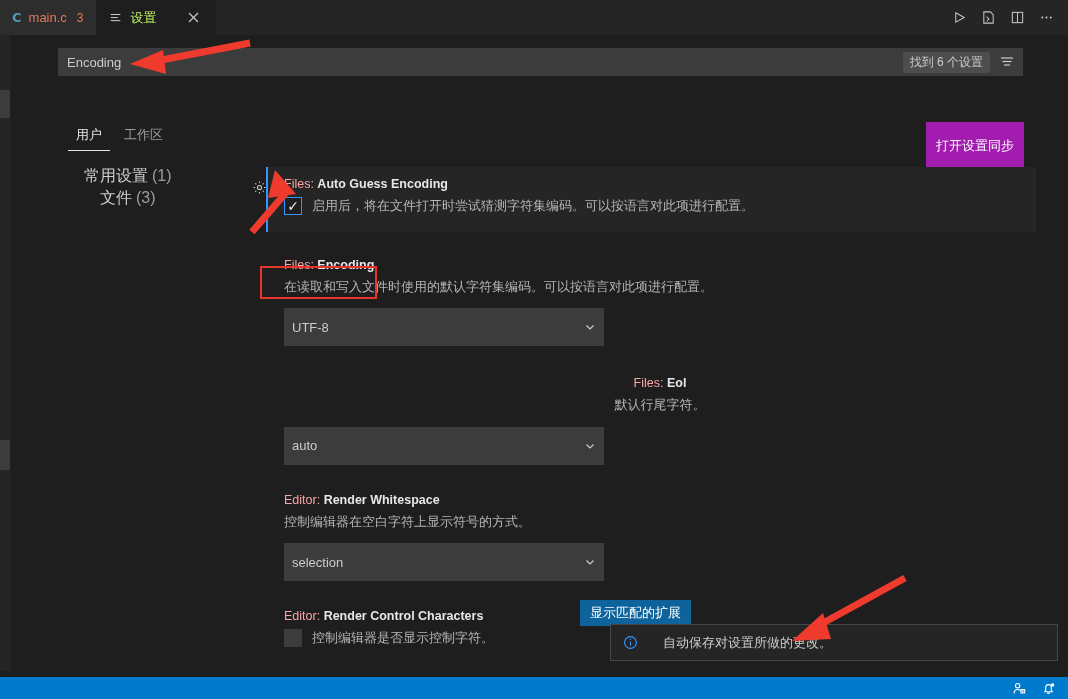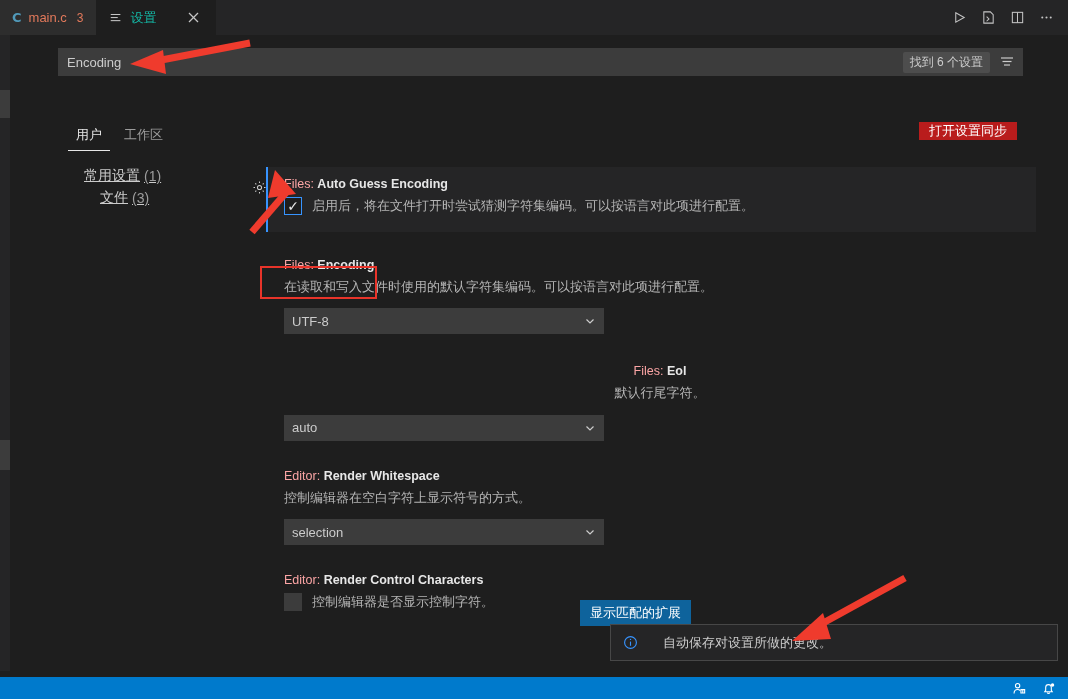--- a/index.html
+++ b/index.html
@@ -17,21 +17,21 @@
     background: #252526; display: flex; align-items: stretch;
   }
   .tab {
     display: flex; align-items: center; gap: 7px;
     padding: 0 12px; height: 35px;
     font-size: 13px; color: #969696;
     border-right: 1px solid #1e1e1e;
     position: relative; white-space: nowrap;
   }
   .tab.inactive { background: #2d2d2d; }
-  .tab.active { background: #1e1e1e; color: #14b8a6; gap: 8px; }
+  .tab.active { background: #1e1e1e; color: #bef264; gap: 8px; }
   .tab.active::before {
     content: ""; position: absolute; top: 0; left: 0; right: 0; height: 1px;
     background: #1e1e1e;
   }
   .tab-c-icon {
     color: #519aba; font-size: 13px; font-weight: bold;
     font-family: "DejaVu Sans", sans-serif;
   }
   .tab-label-c { color: #e2795b; font-size: 13px; }
   .tab-badge { color: #e2795b; font-size: 12px; margin-left: 3px; }
@@ -90,32 +90,32 @@
   .scope-tab {
     font-size: 13px; color: #9d9d9d; padding: 3px 8px 7px 8px;
     position: relative; white-space: nowrap;
   }
   .scope-tab.selected { color: #e7e7e7; }
   .scope-tab.selected::after {
     content: ""; position: absolute; left: 0; right: 0; bottom: 0; height: 1px;
     background: #e7e7e7;
   }
   .sync-button {
-    position: absolute; right: 51px; top: 87px;
-    background: #b91c1c; color: #ffffff; font-size: 13px;
-    padding: 0 10px; white-space: nowrap;
+    position: absolute; right: 44px; top: 87px;
+    background: #a21caf; color: #ffffff; font-size: 13px;
+    padding: 15px 10px; white-space: nowrap;
   }
 
   
   .toc {
     position: absolute; left: 48px; top: 130px; width: 205px; height: 470px;
   }
   .toc-row {
     display: flex; align-items: center; height: 22px;
-    font-size: 14px; color: #cccccc; white-space: nowrap; text-decoration: underline;
+    font-size: 16px; color: #cccccc; white-space: nowrap;
   }
   .toc-row .twisty {
     width: 16px; display: inline-flex; align-items: center; justify-content: center;
     color: #cccccc; flex: 0 0 16px;
   }
   .toc-row .tl { color: #cccccc; }
   .toc-row .tcount { color: #9d9d9d; margin-left: 4px; }
   .toc-row.lvl0 { padding-left: 26px; }
   .toc-row.lvl0-exp { padding-left: 8px; }
   .toc-row.lvl1 { padding-left: 42px; }
@@ -150,21 +150,21 @@
   .checkbox.checked {
     background: #1e1e1e; border: 1px solid #3794ff;
   }
   .checkbox.checked .tick {
     color: #e7e7e7; font-size: 14px; line-height: 1;
     font-family: "DejaVu Sans", sans-serif;
   }
   .checkbox.unchecked { background: #3c3c3c; border: 1px solid #3c3c3c; }
 
   .dropdown {
-    margin-top: 12px; width: 320px; height: 26px; background: #3c3c3c;
+    margin-top: 12px; width: 320px; height: 38px; background: #3c3c3c;
     color: #cccccc; font-size: 13px; display: flex; align-items: center;
     padding: 0 8px; position: relative;
   }
   .dropdown .chev {
     position: absolute; right: 8px; top: 50%; transform: translateY(-50%);
     color: #cccccc; display: flex;
   }
 
   
   .anno-box {

